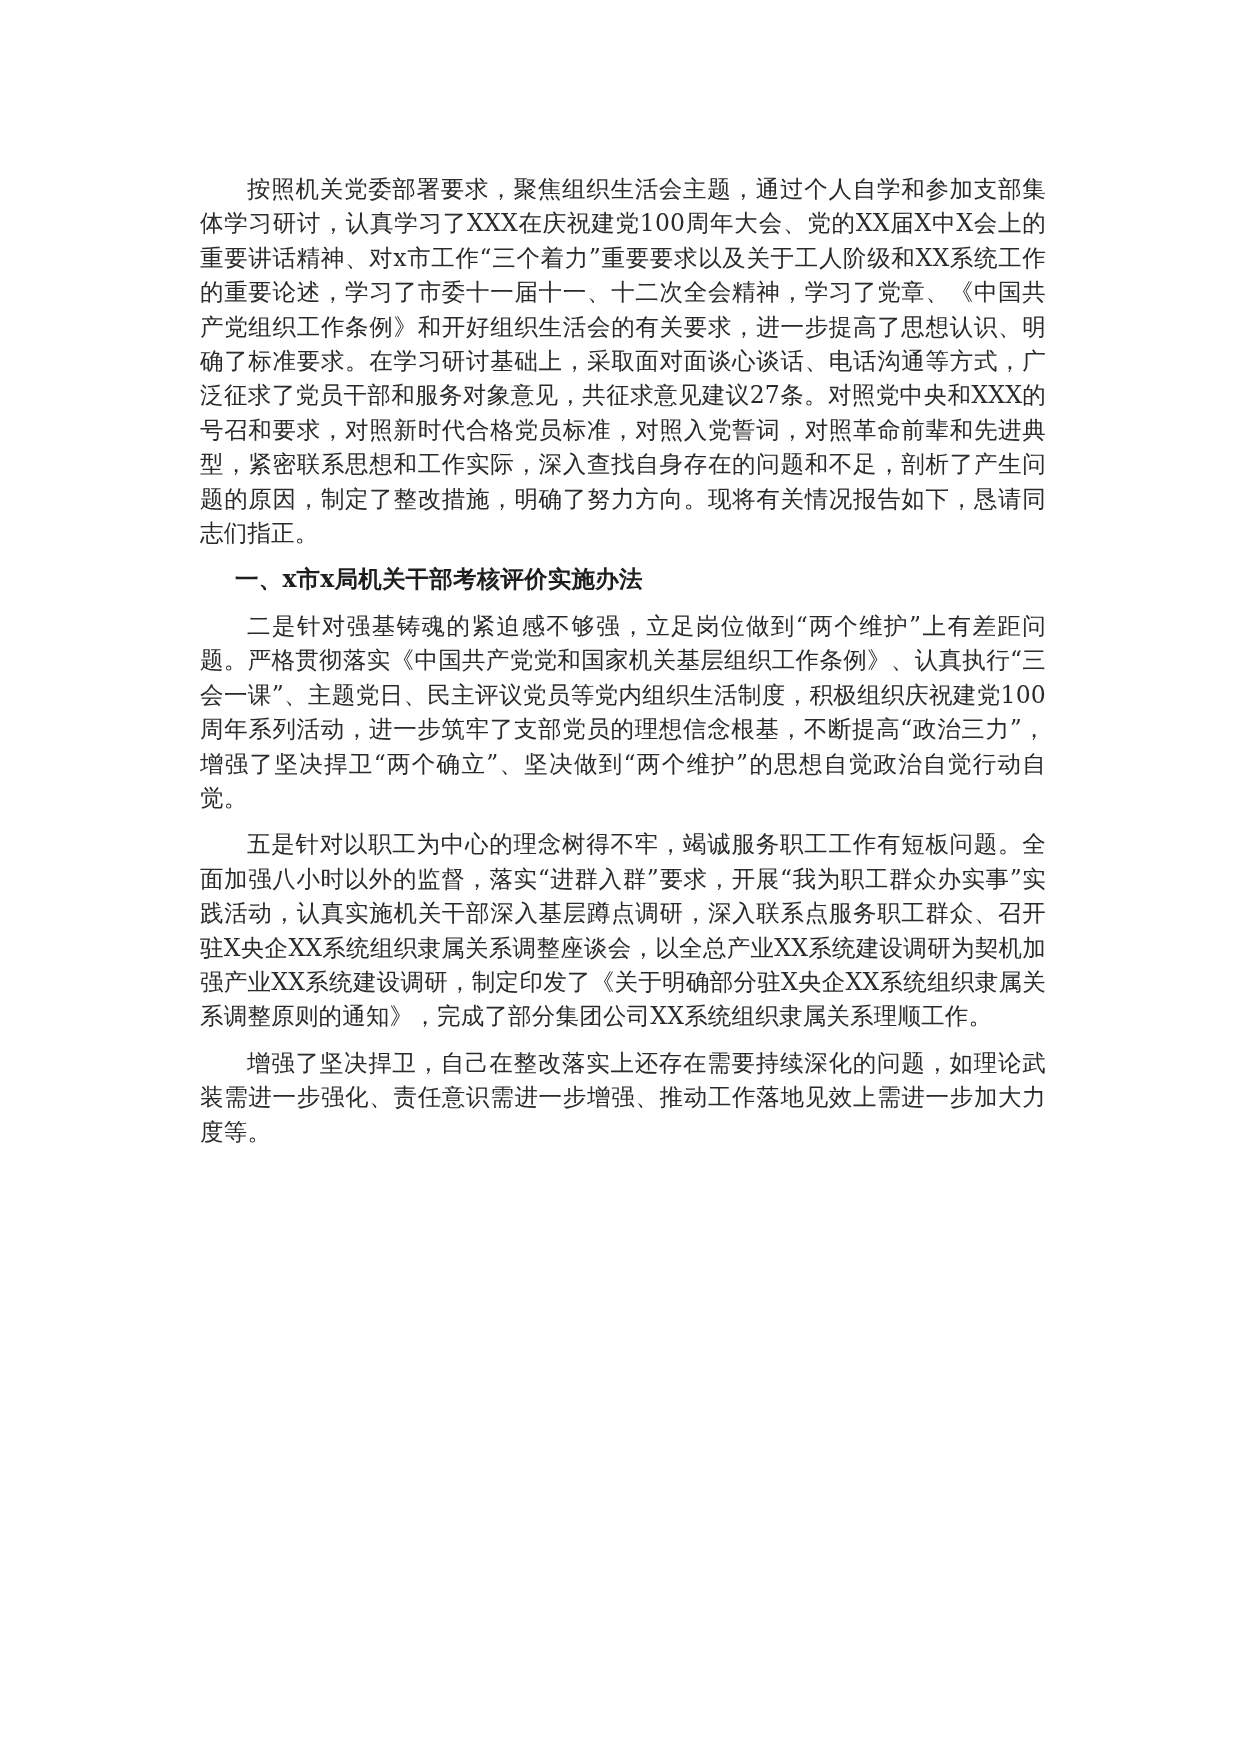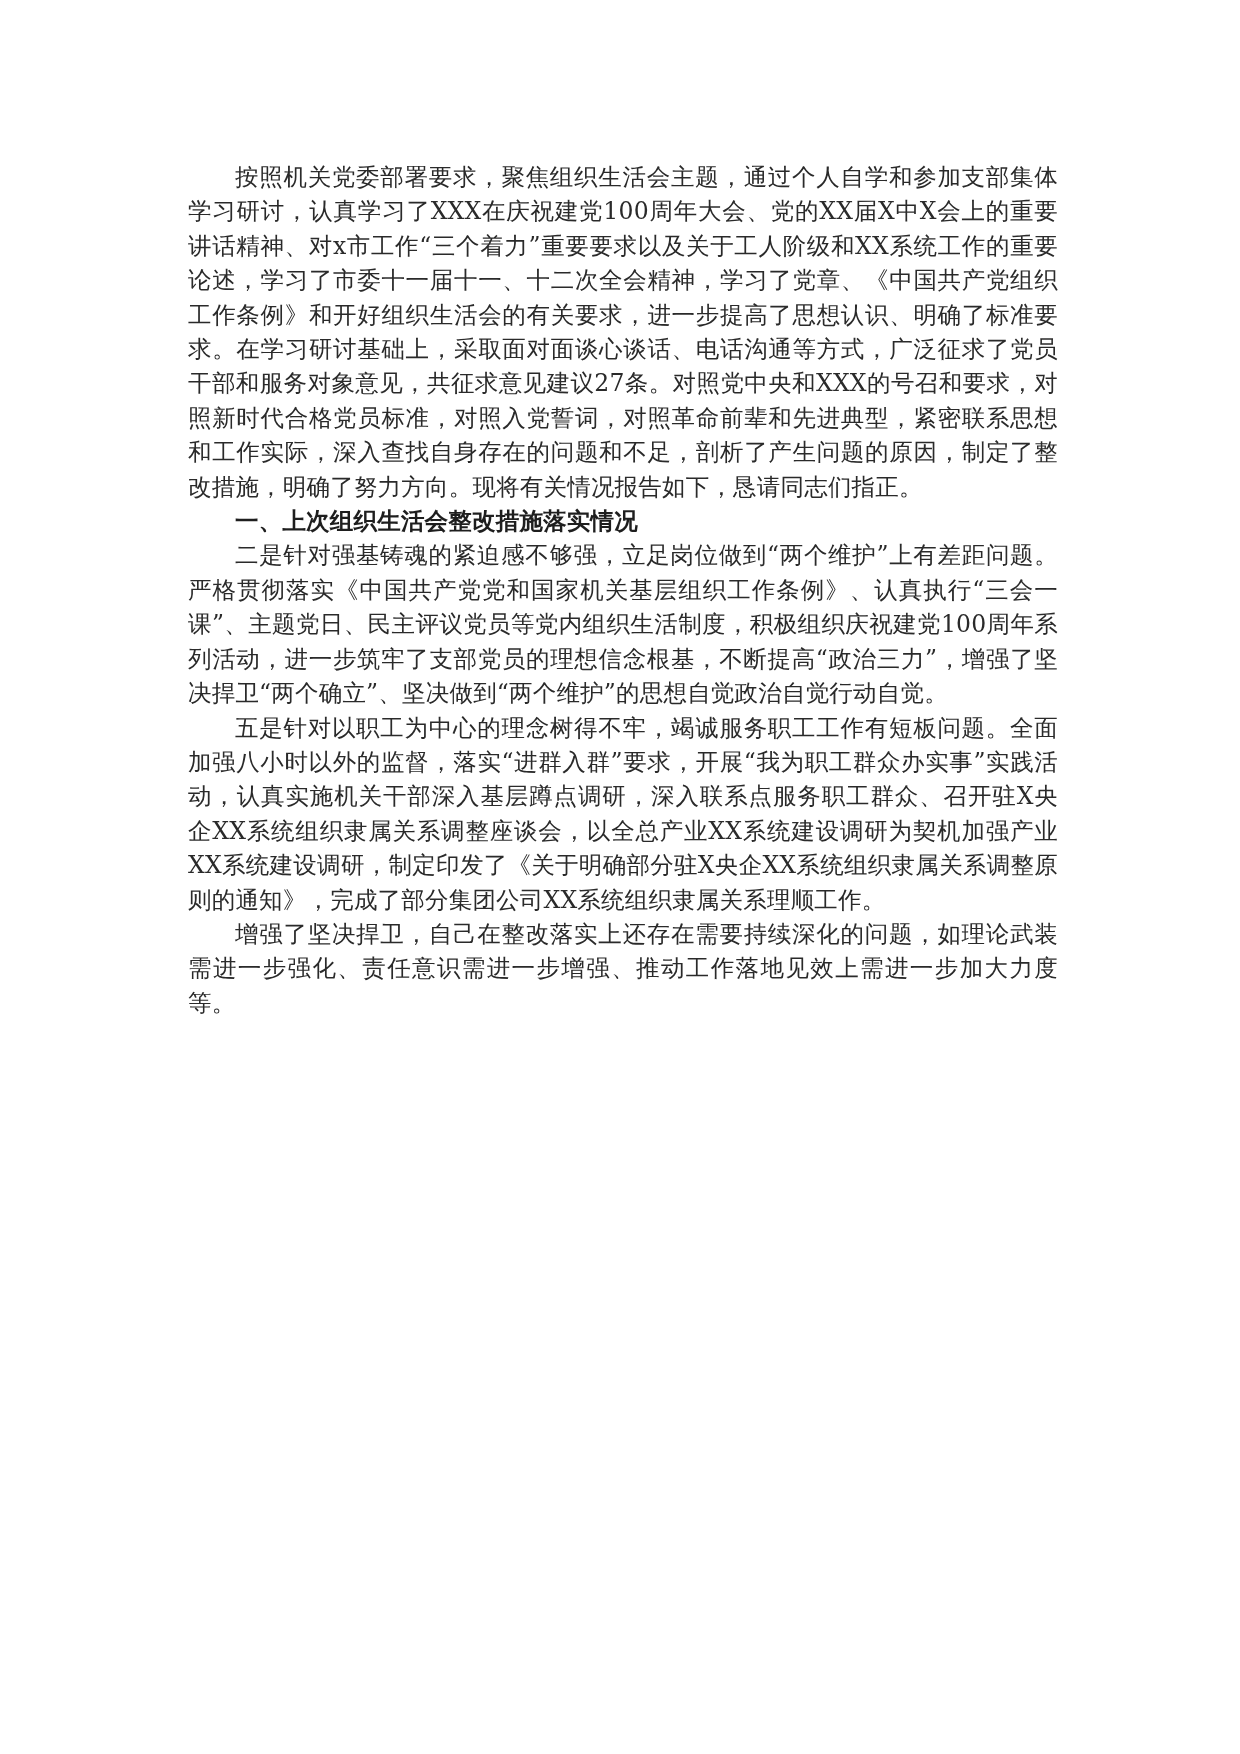--- a/index.html
+++ b/index.html
@@ -9,32 +9,32 @@
     left: 188px;
     top: 160px;
     width: 870px;
     font-family: "DejaVu Serif", "Liberation Serif", serif;
     font-size: 23.5px;
     line-height: 34.4px;
     color: #2a2a2a;
     text-align: justify;
     letter-spacing: 0.2px;
   }
-  .page p { margin: 0; text-indent: 2em; }
+  .page p { margin: 12px; text-indent: 2em; }
   .page h2 {
     margin: 0;
     font-size: 23.5px;
     line-height: 34.4px;
     font-weight: bold;
     text-indent: 2em;
     color: #1e1e1e;
   }
 </style>
 </head>
 <body>
 
 <div class="page">
   <p>按照机关党委部署要求，聚焦组织生活会主题，通过个人自学和参加支部集体学习研讨，认真学习了XXX在庆祝建党100周年大会、党的XX届X中X会上的重要讲话精神、对x市工作“三个着力”重要要求以及关于工人阶级和XX系统工作的重要论述，学习了市委十一届十一、十二次全会精神，学习了党章、《中国共产党组织工作条例》和开好组织生活会的有关要求，进一步提高了思想认识、明确了标准要求。在学习研讨基础上，采取面对面谈心谈话、电话沟通等方式，广泛征求了党员干部和服务对象意见，共征求意见建议27条。对照党中央和XXX的号召和要求，对照新时代合格党员标准，对照入党誓词，对照革命前辈和先进典型，紧密联系思想和工作实际，深入查找自身存在的问题和不足，剖析了产生问题的原因，制定了整改措施，明确了努力方向。现将有关情况报告如下，恳请同志们指正。</p>
-  <h2>一、上次组织生活会整改措施落实情况</h2>
+  <h2>一、x市x局机关干部考核评价实施办法</h2>
   <p>二是针对强基铸魂的紧迫感不够强，立足岗位做到“两个维护”上有差距问题。严格贯彻落实《中国共产党党和国家机关基层组织工作条例》、认真执行“三会一课”、主题党日、民主评议党员等党内组织生活制度，积极组织庆祝建党100周年系列活动，进一步筑牢了支部党员的理想信念根基，不断提高“政治三力”，增强了坚决捍卫“两个确立”、坚决做到“两个维护”的思想自觉政治自觉行动自觉。</p>
   <p>五是针对以职工为中心的理念树得不牢，竭诚服务职工工作有短板问题。全面加强八小时以外的监督，落实“进群入群”要求，开展“我为职工群众办实事”实践活动，认真实施机关干部深入基层蹲点调研，深入联系点服务职工群众、召开驻X央企XX系统组织隶属关系调整座谈会，以全总产业XX系统建设调研为契机加强产业XX系统建设调研，制定印发了《关于明确部分驻X央企XX系统组织隶属关系调整原则的通知》，完成了部分集团公司XX系统组织隶属关系理顺工作。</p>
   <p>增强了坚决捍卫，自己在整改落实上还存在需要持续深化的问题，如理论武装需进一步强化、责任意识需进一步增强、推动工作落地见效上需进一步加大力度等。</p>
 </div>
 
 </body></html>

